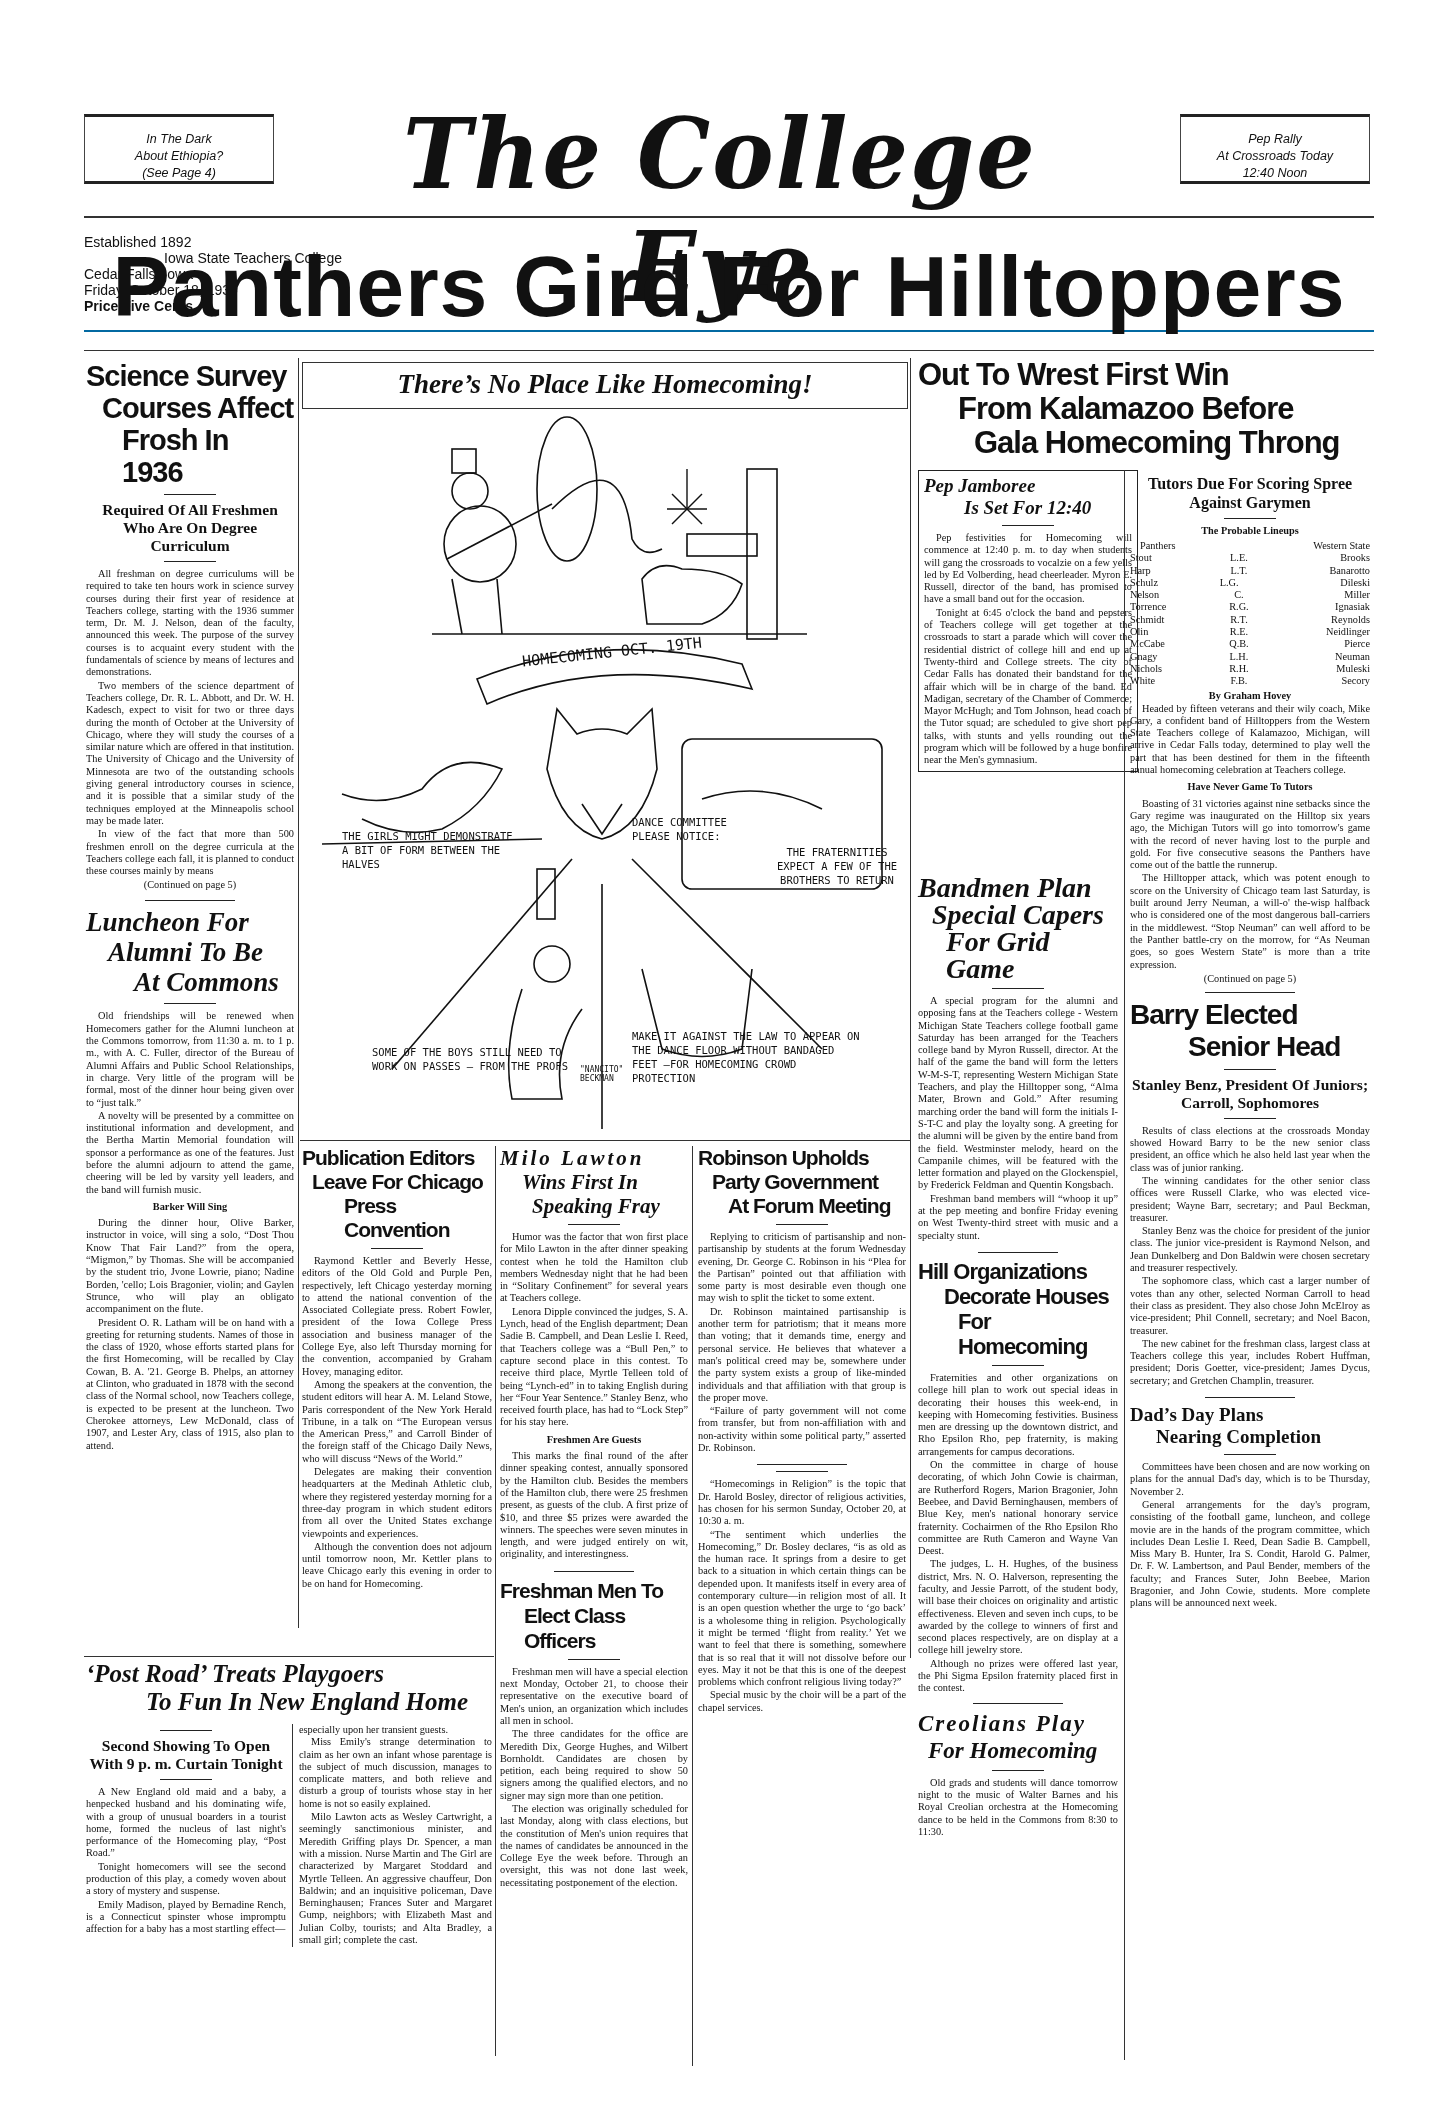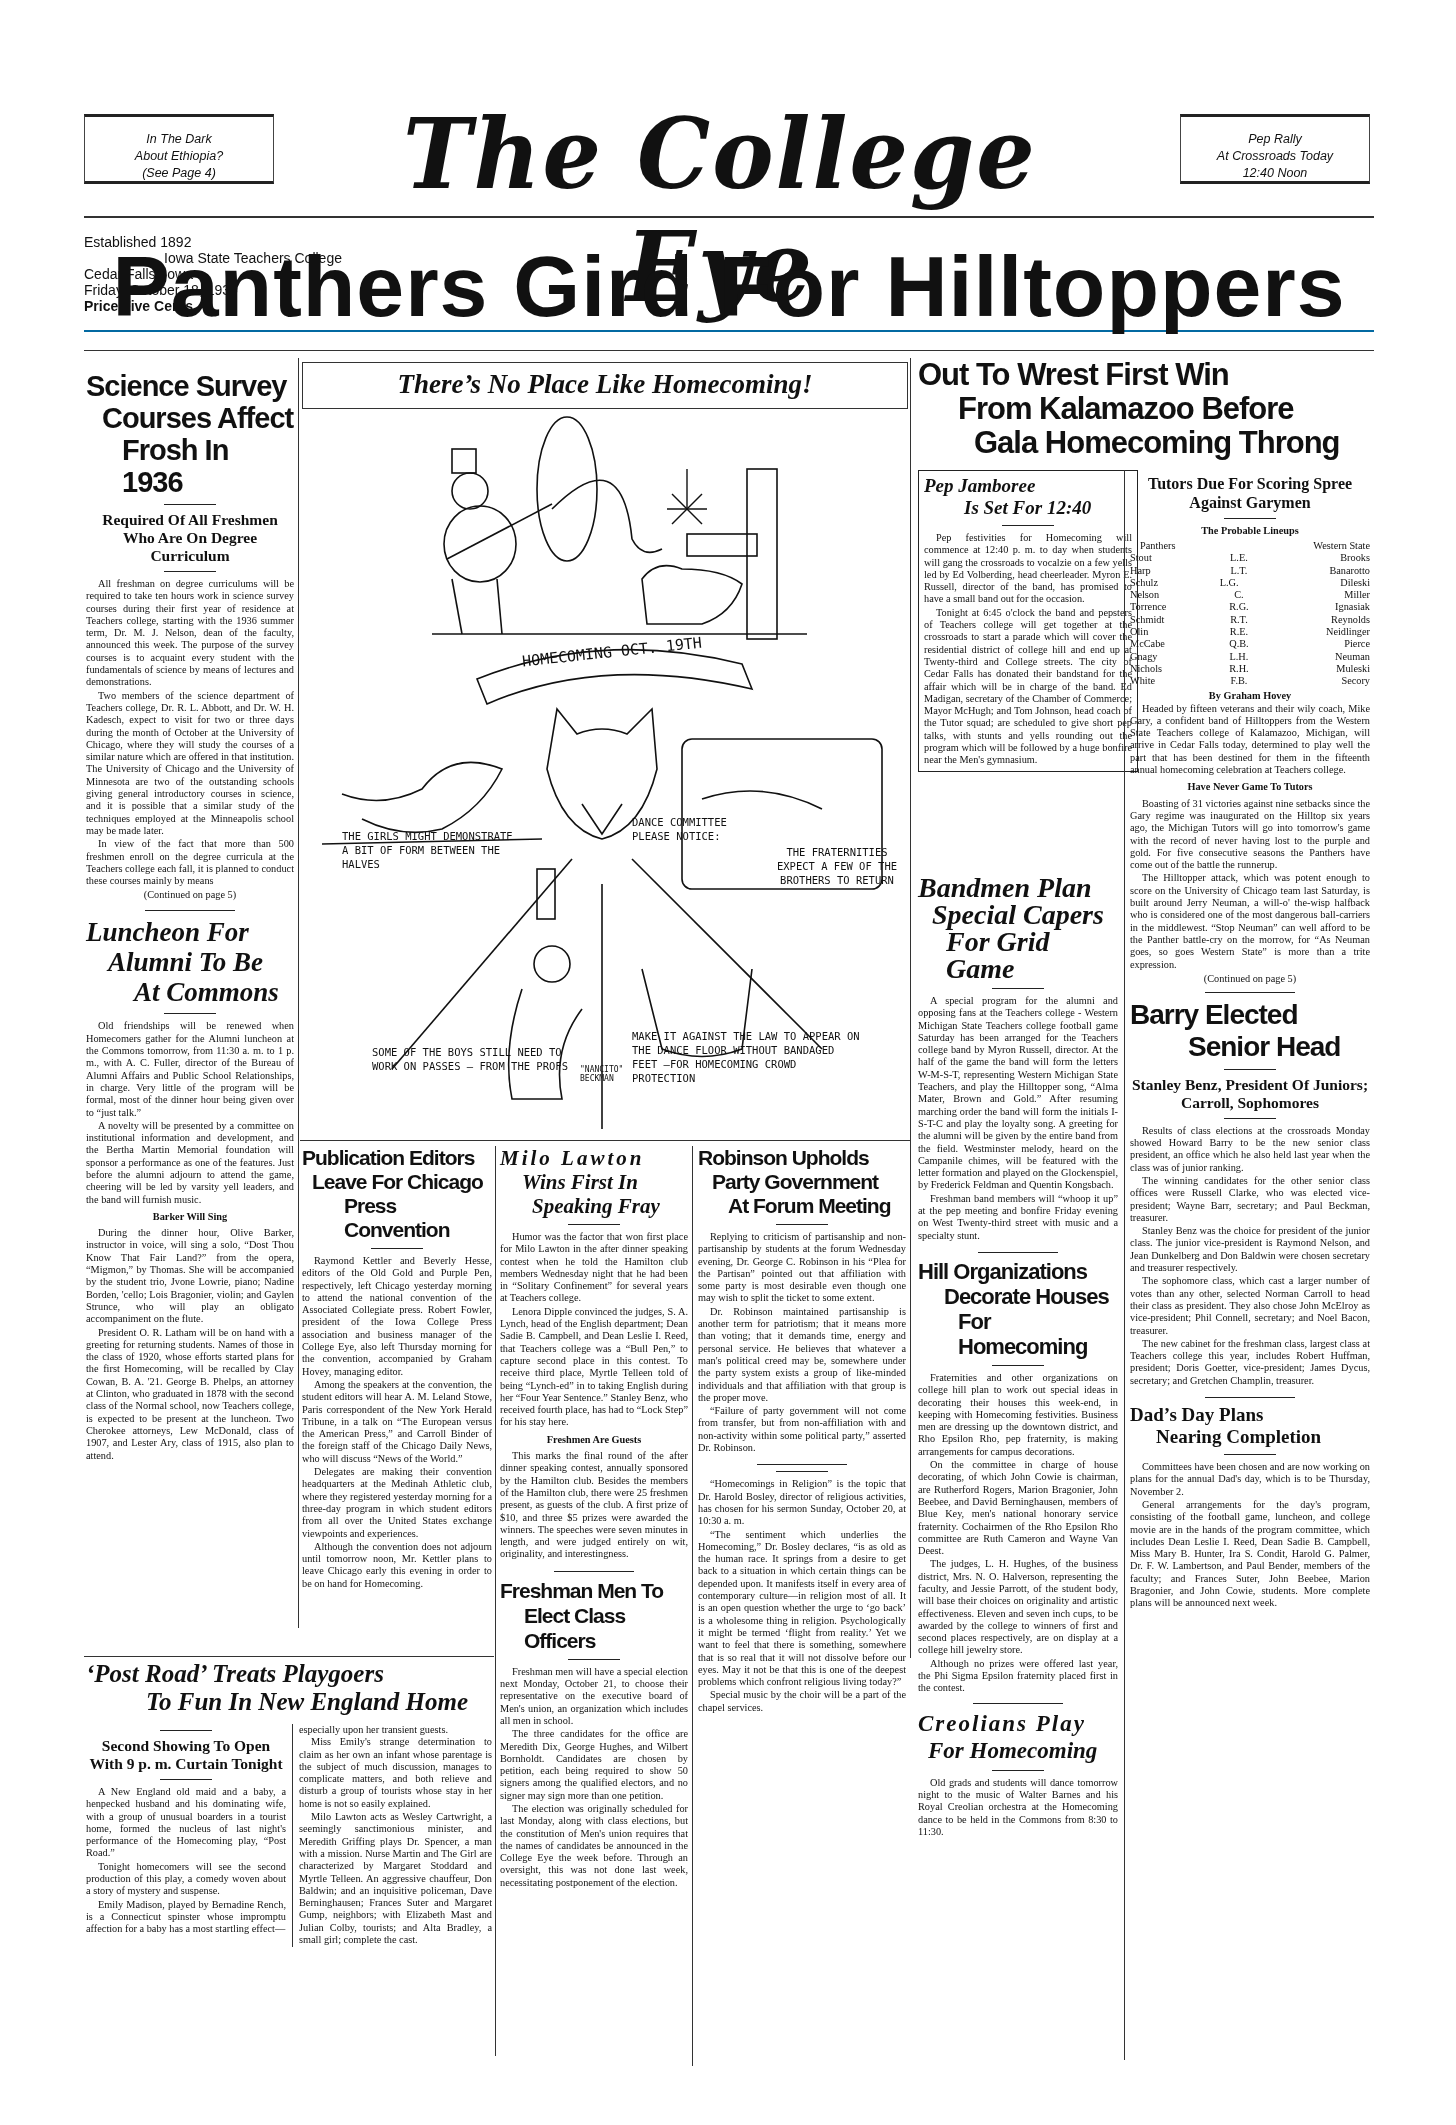--- a/index.html
+++ b/index.html
@@ -41,21 +41,21 @@
 <div class="abs dateline" style="left:84px;top:216px;width:1290px;">
   <span>Established 1892</span>
   <span style="margin-left:80px;">Iowa State Teachers College</span>
   <span>Cedar Falls, Iowa</span>
   <span>Friday, October 18, 1935</span>
   <span style="font-weight:bold;">Price Five Cents</span>
 </div>
 <div class="abs banner" style="left:84px;top:240px;width:1290px;height:100px;">Panthers Gird For Hilltoppers</div>
 <div class="abs rule-h" style="left:84px;top:350px;width:1290px;"></div>
 
-<div class="abs" style="left:86px;top:370px;width:208px;">
+<div class="abs" style="left:86px;top:360px;width:208px;">
   <div class="hd-cond" style="font-size:29px;line-height:32px;">
     <div>Science Survey</div>
     <div style="padding-left:16px;">Courses Affect</div>
     <div style="padding-left:36px;">Frosh In 1936</div>
   </div>
   <div class="short"></div>
   <div class="sub">Required Of All Freshmen Who Are On Degree Curriculum</div>
   <div class="short"></div>
   <div class="body">
     <p>All freshman on degree curriculums will be required to take ten hours work in science survey courses during their first year of residence at Teachers college, starting with the 1936 summer term, Dr. M. J. Nelson, dean of the faculty, announced this week. The purpose of the survey courses is to acquaint every student with the fundamentals of science by means of lectures and demonstrations.</p>

